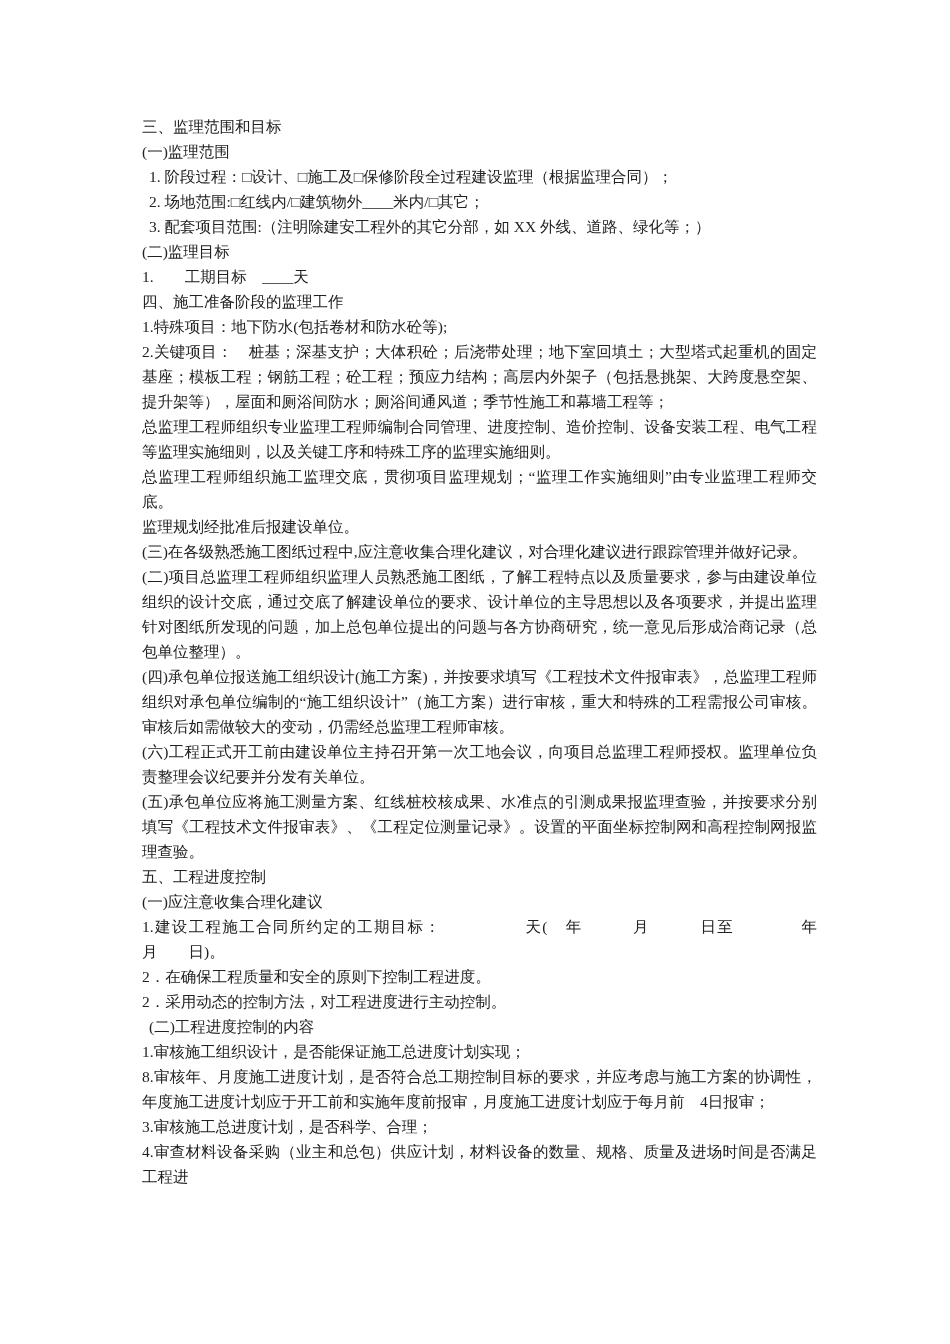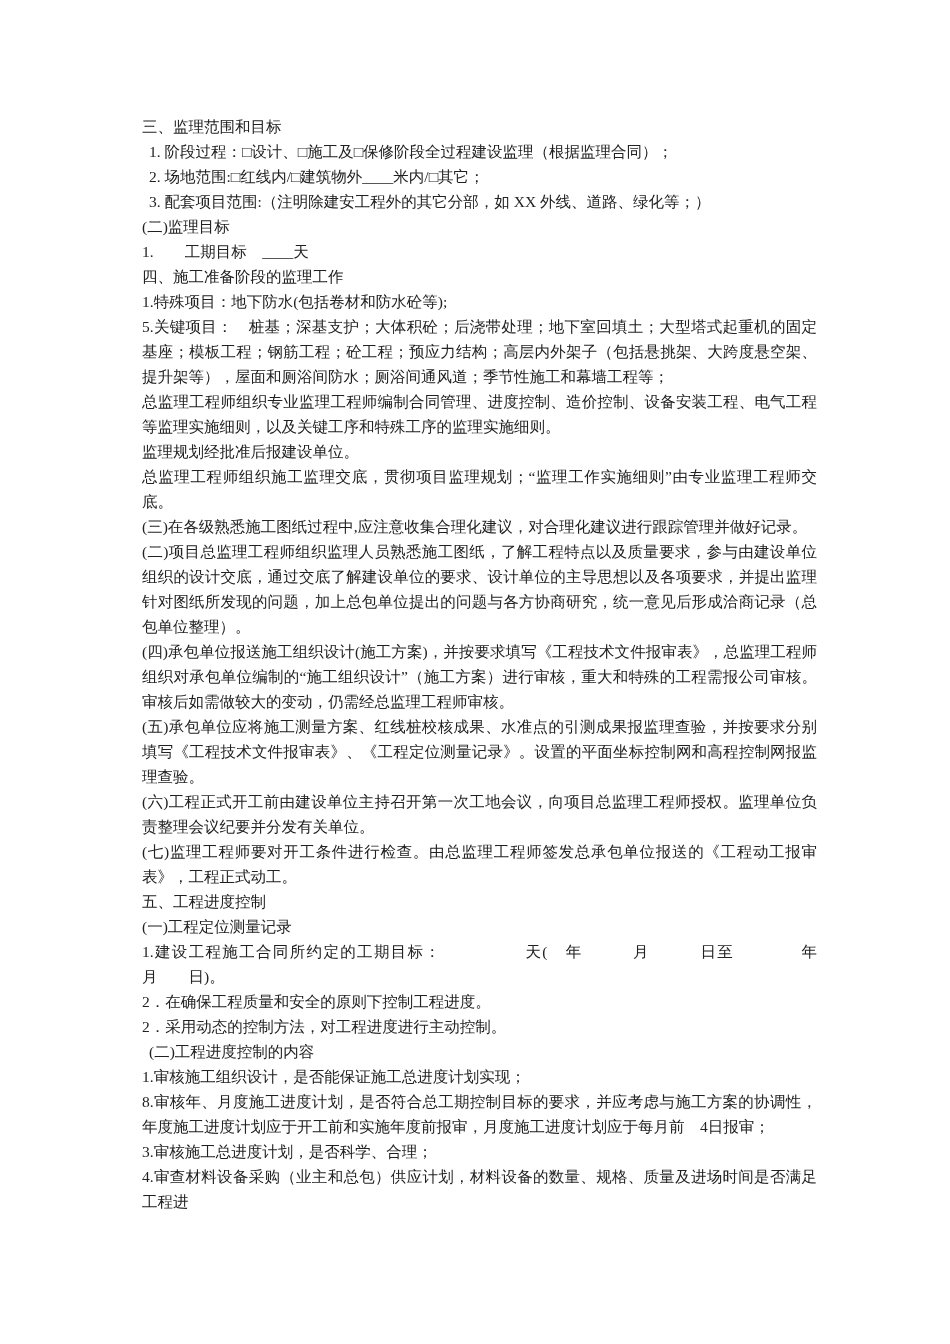--- a/index.html
+++ b/index.html
@@ -30,39 +30,39 @@
   }
   .ind {
     text-indent: 7px;
   }
 </style>
 </head>
 <body>
 
 <div class="page">
   <p>三、监理范围和目标</p>
+  <p>(一)监理范围</p>
   <p class="ind">1. 阶段过程：□设计、□施工及□保修阶段全过程建设监理（根据监理合同）；</p>
   <p class="ind">2. 场地范围:□红线内/□建筑物外____米内/□其它；</p>
   <p class="ind">3. 配套项目范围:（注明除建安工程外的其它分部，如 XX 外线、道路、绿化等；）</p>
   <p>(二)监理目标</p>
   <p>1.　　工期目标　____天</p>
   <p>四、施工准备阶段的监理工作</p>
   <p>1.特殊项目：地下防水(包括卷材和防水砼等);</p>
-  <p>5.关键项目：　桩基；深基支护；大体积砼；后浇带处理；地下室回填土；大型塔式起重机的固定基座；模板工程；钢筋工程；砼工程；预应力结构；高层内外架子（包括悬挑架、大跨度悬空架、提升架等），屋面和厕浴间防水；厕浴间通风道；季节性施工和幕墙工程等；</p>
+  <p>2.关键项目：　桩基；深基支护；大体积砼；后浇带处理；地下室回填土；大型塔式起重机的固定基座；模板工程；钢筋工程；砼工程；预应力结构；高层内外架子（包括悬挑架、大跨度悬空架、提升架等），屋面和厕浴间防水；厕浴间通风道；季节性施工和幕墙工程等；</p>
   <p>总监理工程师组织专业监理工程师编制合同管理、进度控制、造价控制、设备安装工程、电气工程等监理实施细则，以及关键工序和特殊工序的监理实施细则。</p>
+  <p>总监理工程师组织施工监理交底，贯彻项目监理规划；“监理工作实施细则”由专业监理工程师交底。</p>
   <p>监理规划经批准后报建设单位。</p>
-  <p>总监理工程师组织施工监理交底，贯彻项目监理规划；“监理工作实施细则”由专业监理工程师交底。</p>
   <p>(三)在各级熟悉施工图纸过程中,应注意收集合理化建议，对合理化建议进行跟踪管理并做好记录。</p>
   <p>(二)项目总监理工程师组织监理人员熟悉施工图纸，了解工程特点以及质量要求，参与由建设单位组织的设计交底，通过交底了解建设单位的要求、设计单位的主导思想以及各项要求，并提出监理针对图纸所发现的问题，加上总包单位提出的问题与各方协商研究，统一意见后形成洽商记录（总包单位整理）。</p>
   <p>(四)承包单位报送施工组织设计(施工方案)，并按要求填写《工程技术文件报审表》，总监理工程师组织对承包单位编制的“施工组织设计”（施工方案）进行审核，重大和特殊的工程需报公司审核。审核后如需做较大的变动，仍需经总监理工程师审核。</p>
+  <p>(六)工程正式开工前由建设单位主持召开第一次工地会议，向项目总监理工程师授权。监理单位负责整理会议纪要并分发有关单位。</p>
   <p>(五)承包单位应将施工测量方案、红线桩校核成果、水准点的引测成果报监理查验，并按要求分别填写《工程技术文件报审表》、《工程定位测量记录》。设置的平面坐标控制网和高程控制网报监理查验。</p>
-  <p>(六)工程正式开工前由建设单位主持召开第一次工地会议，向项目总监理工程师授权。监理单位负责整理会议纪要并分发有关单位。</p>
-  <p>(七)监理工程师要对开工条件进行检查。由总监理工程师签发总承包单位报送的《工程动工报审表》，工程正式动工。</p>
   <p>五、工程进度控制</p>
-  <p>(一)工程定位测量记录</p>
+  <p>(一)应注意收集合理化建议</p>
   <p>1.建设工程施工合同所约定的工期目标：　　　　　天(　年　　　月　　　日至　　　　年　　　月　　日)。</p>
   <p>2．在确保工程质量和安全的原则下控制工程进度。</p>
   <p>2．采用动态的控制方法，对工程进度进行主动控制。</p>
   <p class="ind">(二)工程进度控制的内容</p>
   <p>1.审核施工组织设计，是否能保证施工总进度计划实现；</p>
   <p>8.审核年、月度施工进度计划，是否符合总工期控制目标的要求，并应考虑与施工方案的协调性，年度施工进度计划应于开工前和实施年度前报审，月度施工进度计划应于每月前　4日报审；</p>
   <p>3.审核施工总进度计划，是否科学、合理；</p>
   <p>4.审查材料设备采购（业主和总包）供应计划，材料设备的数量、规格、质量及进场时间是否满足工程进</p>
 </div>
 

